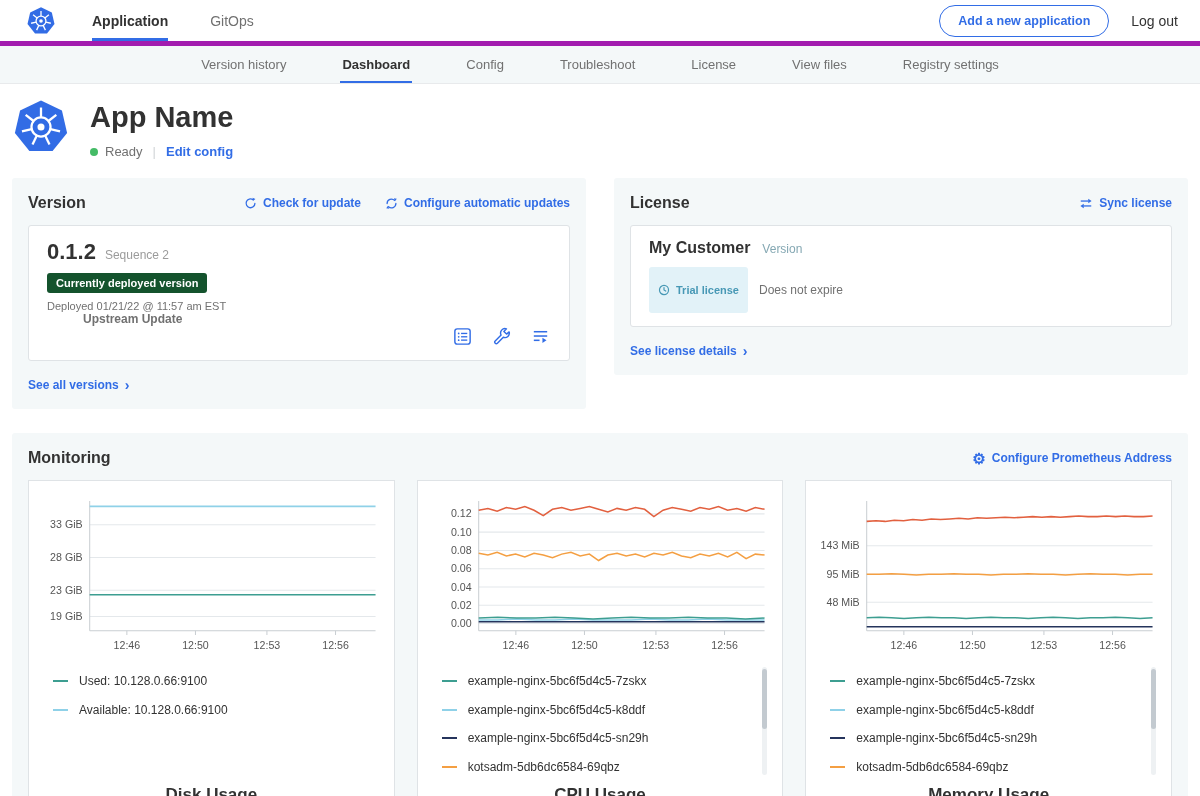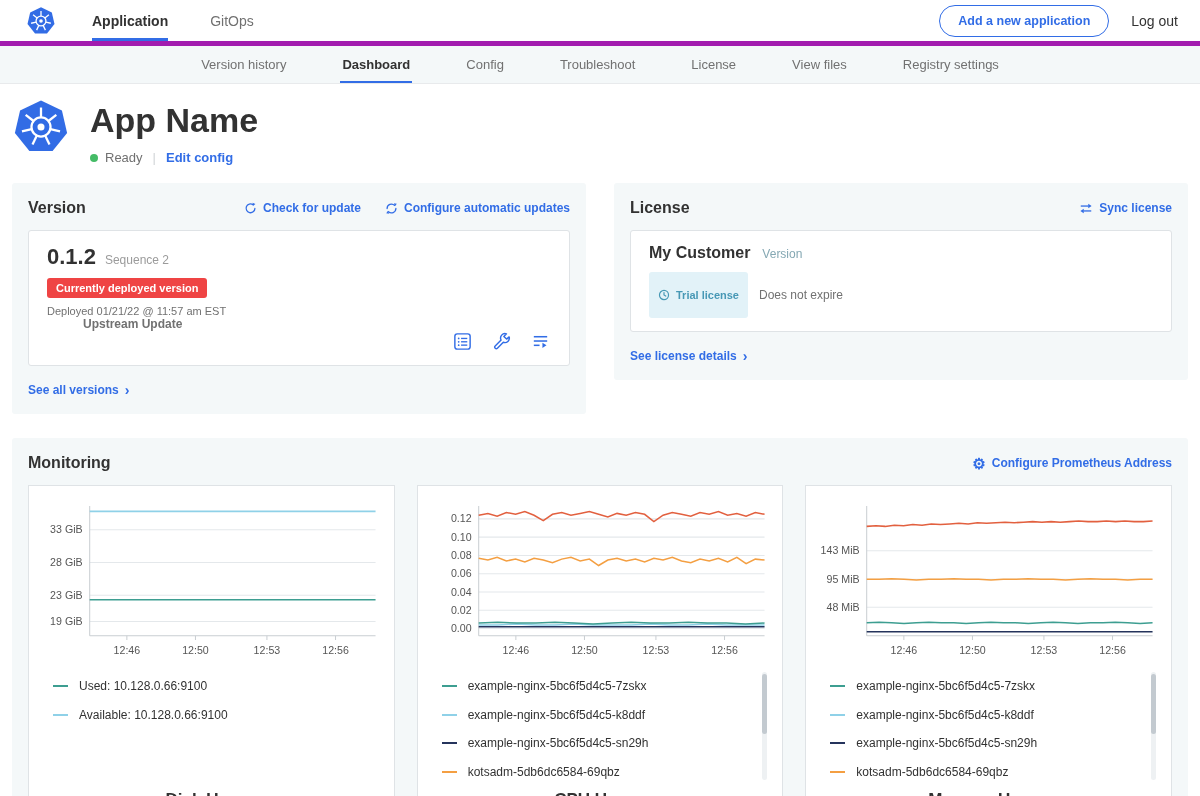--- a/index.html
+++ b/index.html
@@ -29,21 +29,21 @@
             display: flex; justify-content: center; align-items: stretch; }
   .sub-tab { display: flex; align-items: center; padding: 0 28px; font-size: 13px;
              color: #717171; position: relative; cursor: pointer; }
   .sub-tab.active { color: #323232; font-weight: bold; }
   .sub-tab.active::after { content: ""; position: absolute; left: 26px; right: 26px; bottom: 0;
                            height: 2px; background: #326de6; }
 
   
   .app-header { display: flex; padding: 14px 12px 16px; align-items: flex-start; }
   .app-info { margin-left: 20px; }
-  .app-name { font-size: 34px; font-weight: bold; margin: 3px 0 10px; }
+  .app-name { font-size: 29px; font-weight: bold; margin: 3px 0 10px; }
   .status-row { display: flex; align-items: center; font-size: 13px; color: #717171; }
   .dot { width: 8px; height: 8px; border-radius: 50%; background: #44bb66; margin-right: 7px; }
   .pipe { color: #d0d4d7; margin: 0 10px; }
   .blue-link { color: #326de6; font-weight: bold; font-size: 12px; display: inline-flex;
                align-items: center; gap: 6px; cursor: pointer; }
   .blue-link.md { font-size: 13px; }
   .chev { font-size: 14px; font-weight: bold; line-height: 1; }
   .gear { font-size: 15px; line-height: 1; color: #326de6; }
 
   
@@ -52,21 +52,21 @@
   .card-head { display: flex; align-items: center; }
   .card-title { font-size: 16px; font-weight: bold; }
   .card-head-links { margin-left: auto; display: flex; gap: 24px; }
   .white-box { background: #fff; border: 1px solid #dfe3e6; border-radius: 3px;
                margin-top: 13px; padding: 13px 18px; }
   .version-box { display: flex; align-items: flex-start; flex-direction: column; }
   .ver-left { min-width: 185px; }
   .ver-line { display: flex; align-items: baseline; gap: 9px; }
   .ver-num { font-size: 22px; font-weight: bold; }
   .ver-seq { font-size: 12px; color: #9b9b9b; }
-  .deployed-badge { display: inline-block; margin-top: 8px; background: #ef4444; color: #fff;
+  .deployed-badge { display: inline-block; margin-top: 8px; background: #14532d; color: #fff;
                     font-size: 11px; font-weight: bold; padding: 4px 9px; border-radius: 3px; }
   .deployed-info { margin-top: 7px; font-size: 11px; color: #717171; }
   .upstream { margin-left: 36px; font-size: 12px; color: #717171; font-weight: bold; }
   .ver-icons { margin-left: auto; display: flex; gap: 18px; align-items: center; }
   .ver-icons svg { cursor: pointer; }
   .see-link { margin-top: 14px; }
 
   .lic-row1 { display: flex; align-items: baseline; gap: 12px; }
   .customer { font-size: 16px; font-weight: bold; }
   .channel { font-size: 12px; color: #85a8b3; }

